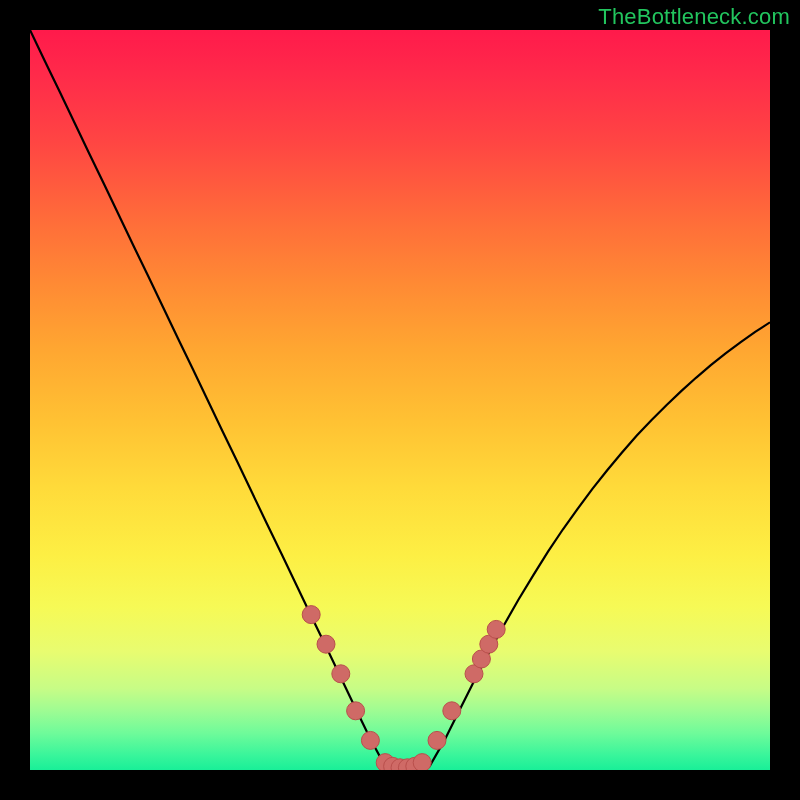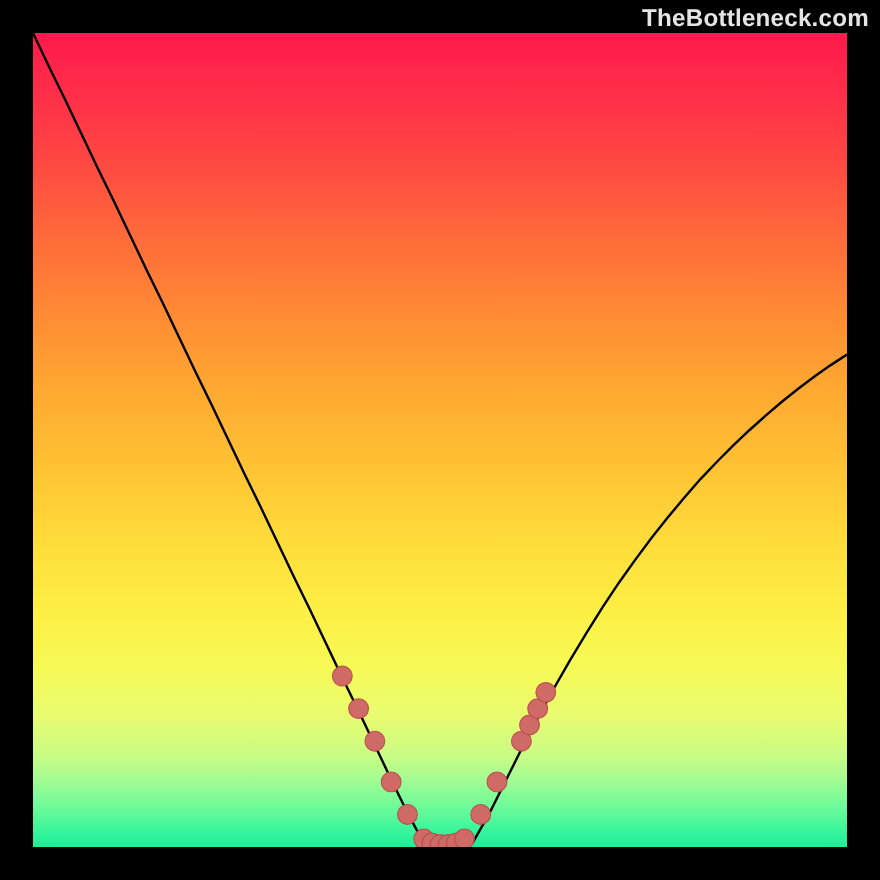--- a/index.html
+++ b/index.html
@@ -47,23 +47,23 @@
       #9efc93 92%,
       #6ffb9a 95%,
       #39f59b 98%,
       #19ef98 100%
     );
   }
   .watermark {
     position: absolute;
     top: 4px;
     right: 10px;
-    color: #e5e5e5;
+    color: #22c55e;
     font-size: 22px;
-    font-weight: 700;
+    font-weight: 400;
     letter-spacing: 0.2px;
     user-select: none;
   }
   svg.curve {
     position: absolute;
     inset: 0;
     width: 100%;
     height: 100%;
   }
 </style>

